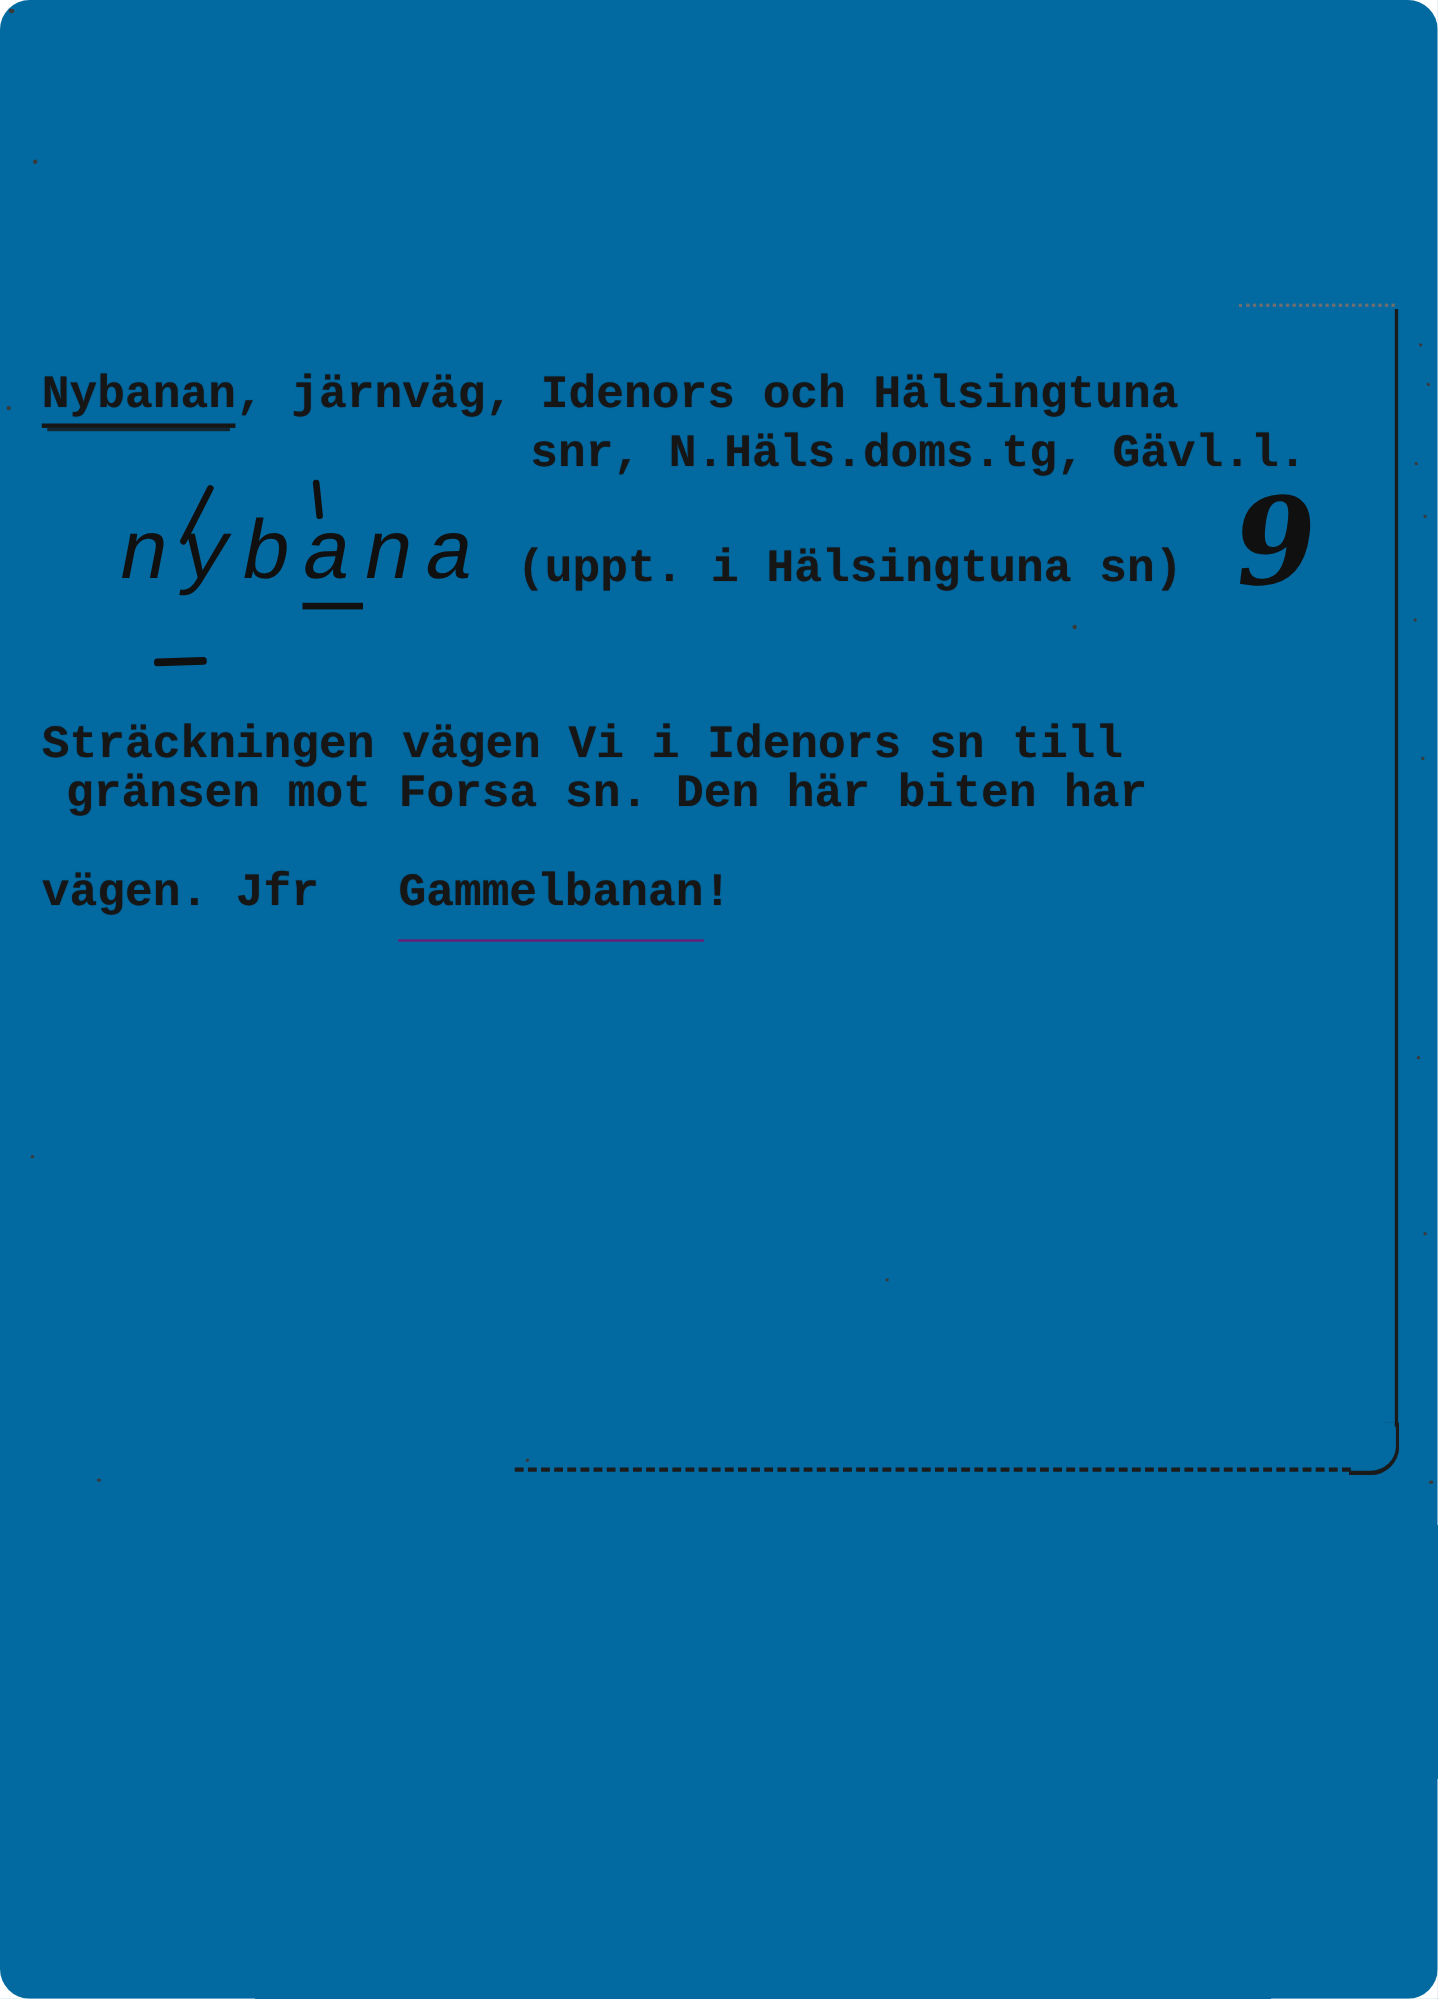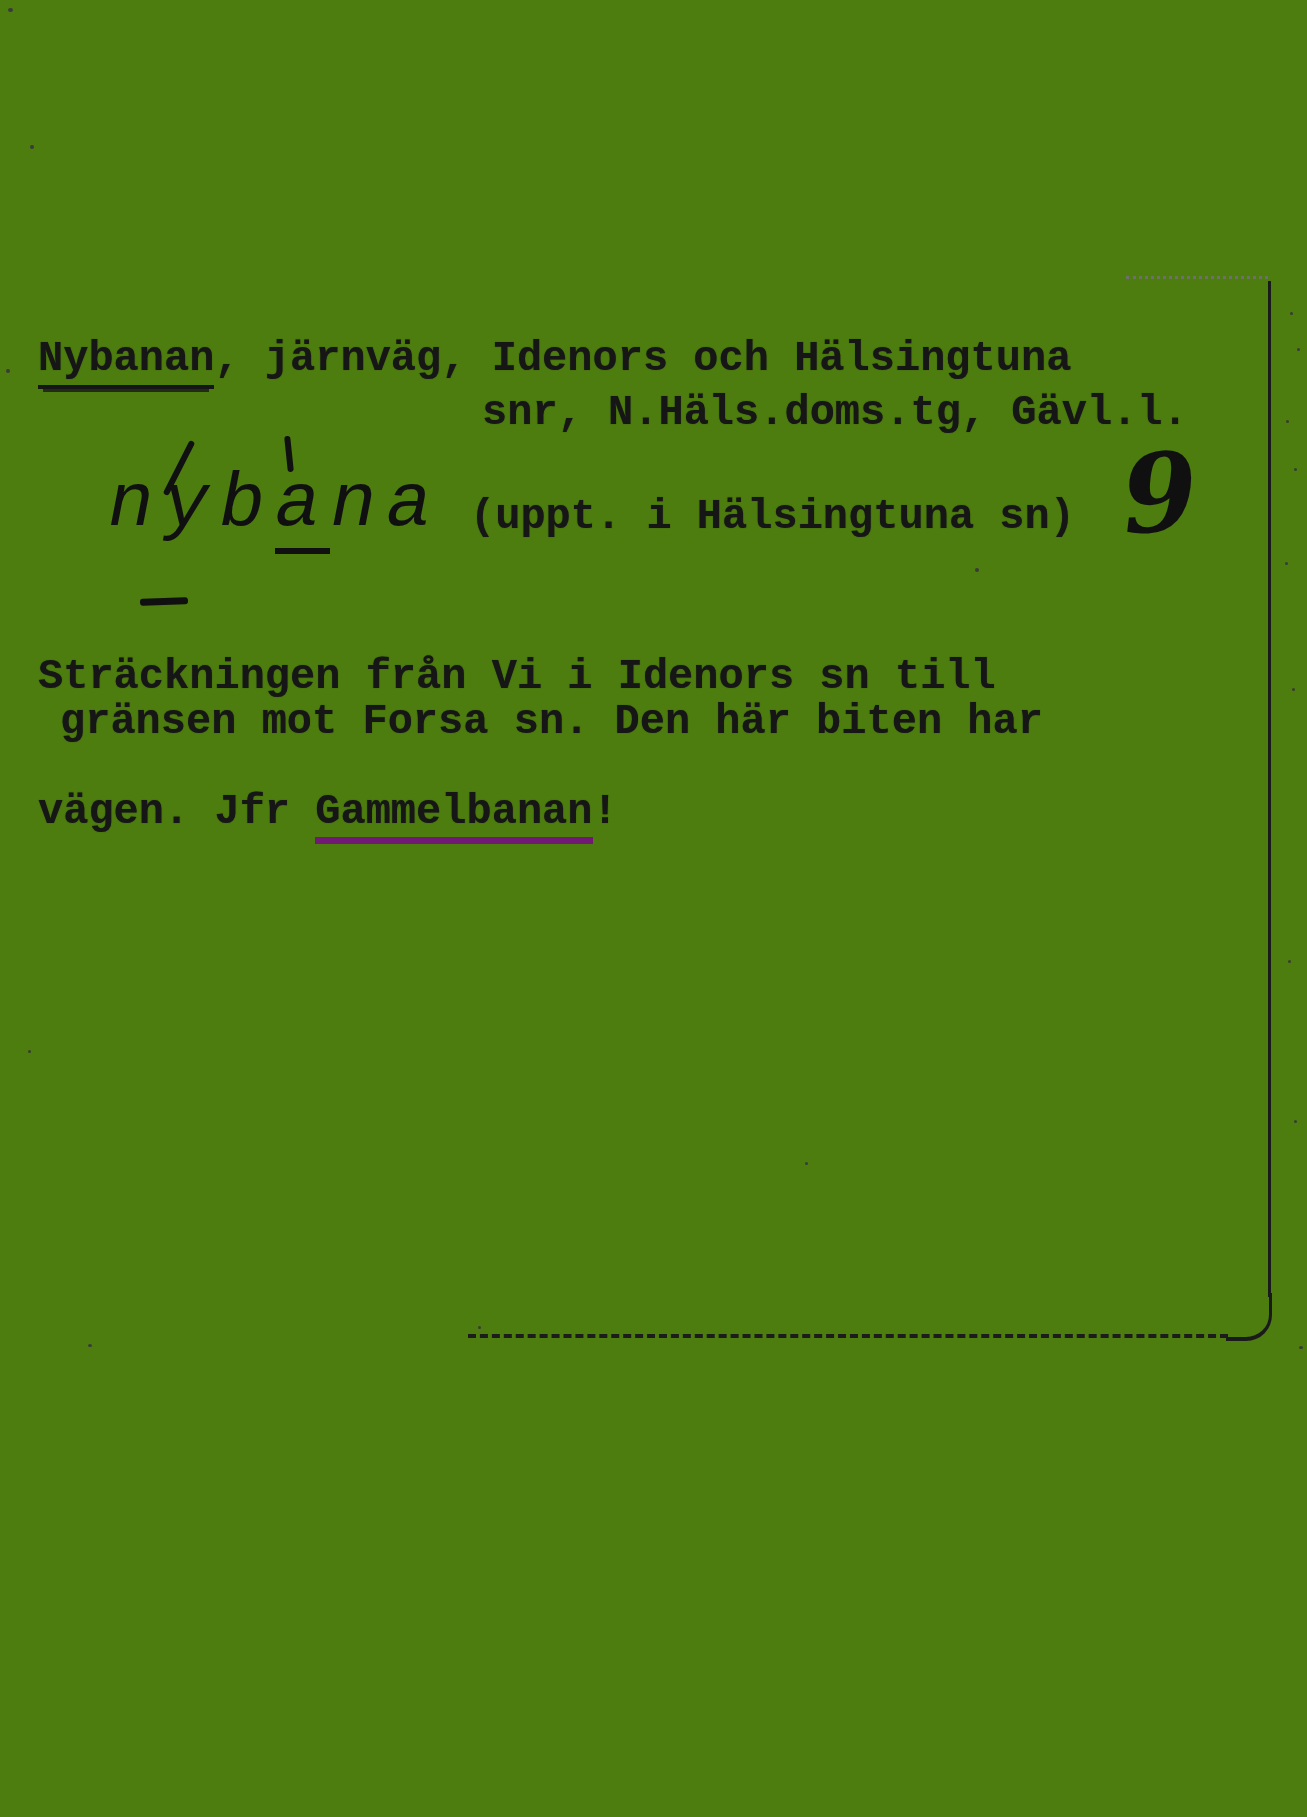--- a/index.html
+++ b/index.html
@@ -1,36 +1,37 @@
 <!DOCTYPE html>
 <html><head>
 <meta charset="utf-8">
 <style>
   html, body { margin: 0; padding: 0; background: #ffffff; }
   #scan {
     position: relative;
     width: 1307px;
     height: 1817px;
-    background: #4d7c0f;
+    background: #0369a1;
     overflow: hidden;
     font-family: "Liberation Mono", monospace;
     color: #161616;
+    border-radius: 27px;
   }
   .tw {
     position: absolute;
     font-family: "Liberation Mono", monospace;
     font-weight: bold;
     font-size: 42px;
     line-height: 46px;
     letter-spacing: 0px;
     color: #161616;
     white-space: pre;
     text-shadow: 0 0 1px rgba(20,20,20,.55);
   }
-  .uline { border-bottom: 7px solid #701a75; padding-bottom: 1px; }
+  .uline { border-bottom: 2px solid #701a75; padding-bottom: 18px; margin-left: 47px; }
   .uline2 { border-bottom: 4px solid #161616; box-shadow: 0 8px 0 -5px rgba(22,22,22,.8); padding-bottom: 2px; }
   .hand {
     position: absolute;
     font-family: "DejaVu Serif", serif;
     font-style: italic;
     color: #101010;
   }
   #phonetic { font-size: 76px; letter-spacing: 10px; top: 462px; left: 108px; font-family: Liberation Mono, monospace; }
   #phonetic .ph-ul { border-bottom: 6px solid #101010; padding-bottom: 0px; }
   #figure-nine { font-size: 108px; top: 430px; left: 1122px; transform: rotate(-4deg); font-weight: bold; }
@@ -61,21 +62,21 @@
 
   <div id="phonetic" class="hand"><span>nyb</span><span class="ph-ul">a</span><span>na</span></div>
   <div class="stroke" style="left:176px; top:438px; width:6px; height:60px; transform:rotate(27deg);"></div>
   <div class="stroke" style="left:286px; top:436px; width:6px; height:36px; transform:rotate(-6deg);"></div>
   <div class="stroke" style="left:140px; top:598px; width:48px; height:7px; transform:rotate(-2deg);"></div>
 
   <div class="tw" style="left:470px; top:494px;">(uppt. i Hälsingtuna sn)</div>
 
   <div id="figure-nine" class="hand">9</div>
 
-  <div class="tw" style="left:38px; top:654px;">Sträckningen från Vi i Idenors sn till</div>
+  <div class="tw" style="left:38px; top:654px;">Sträckningen vägen Vi i Idenors sn till</div>
   <div class="tw" style="left:38px; top:699px;margin-left:22px;">gränsen mot Forsa sn. Den här biten har</div>
   <div class="tw" style="left:38px; top:789px;"><span>vägen. Jfr </span><span class="uline">Gammelbanan</span><span>!</span></div>
 
 
   <div class="speck" style="left:8px;   top:8px;    width:5px; height:4px;"></div>
   <div class="speck" style="left:30px;  top:145px;  width:4px; height:4px;"></div>
   <div class="speck" style="left:6px;   top:369px;  width:4px; height:4px;"></div>
   <div class="speck" style="left:975px; top:568px;  width:4px; height:4px;"></div>
   <div class="speck" style="left:478px; top:1326px; width:3px; height:3px;"></div>
   <div class="speck" style="left:88px;  top:1344px; width:4px; height:3px;"></div>

